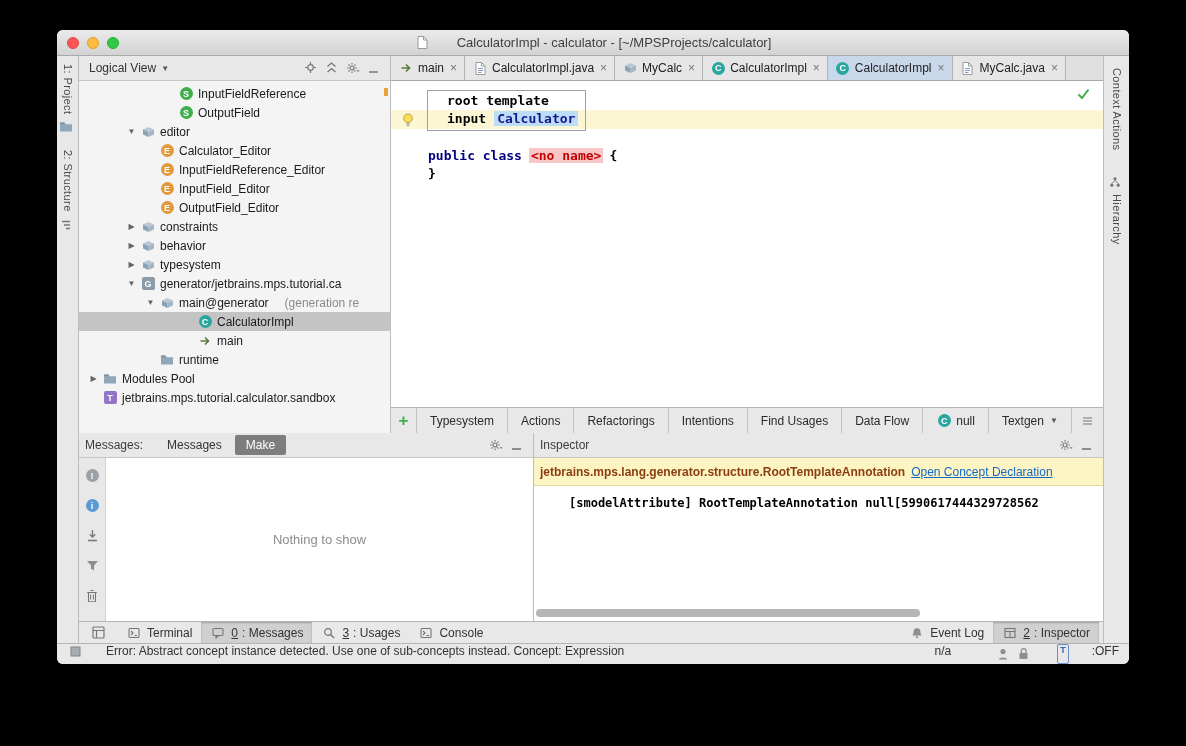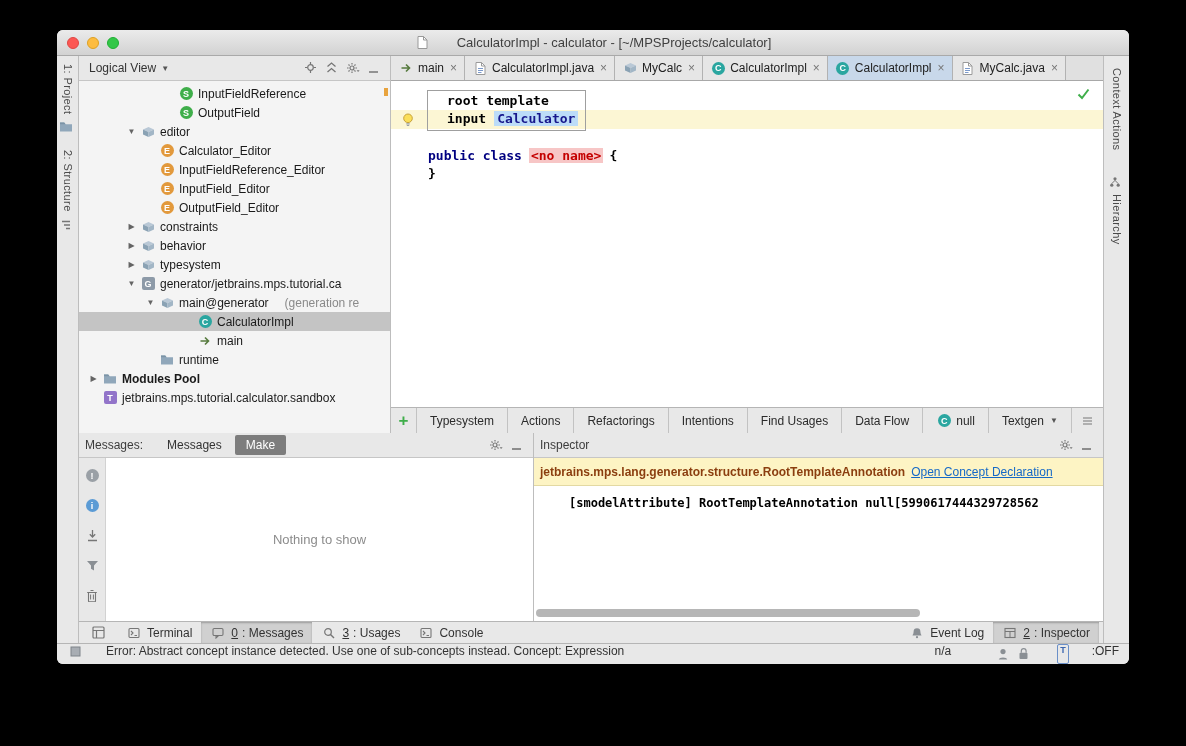--- a/index.html
+++ b/index.html
@@ -35,21 +35,21 @@
     display:flex;align-items:center;padding:0 6px;font-size:12px;color:#333;gap:3px;white-space:nowrap}
   .view-sel{display:flex;align-items:center;gap:5px;padding:0 4px}
   .caret{font-size:8px;color:#555}
   .spacer{flex:1}
   .hicon{width:21px;height:19px;display:inline-flex;align-items:center;justify-content:center;flex:none}
   .tree{flex:1;position:relative;overflow:hidden;padding-top:3px}
   .tree-row{height:19px;display:flex;align-items:center;font-size:12px;color:#1a1a1a;white-space:nowrap;overflow:hidden}
   .tree-row.selected{background:var(--selection-gray)}
   .tree-arrow{width:17px;flex:none;font-size:8px;color:#646464;text-align:center}
   .tree-label.u{text-decoration:underline}
-  .tree-label.b{font-weight:bold}
+  .tree-label.b{font-weight:normal}
   .tree-suffix{color:#8a8a8a;margin-left:16px}
   .stripe-mark{position:absolute;right:2px;top:7px;width:4px;height:8px;background:#e8a33d}
   .ic{display:inline-flex;align-items:center;justify-content:center;width:16px;height:15px;flex:none;margin-right:4px}
   .cl{display:inline-flex;width:13px;height:13px;border-radius:50%;color:#fff;font-weight:bold;
     font-size:9px;align-items:center;justify-content:center;font-family:"Liberation Sans",sans-serif}
   .cl.sq{border-radius:2px}
   .editor-col{flex:1;display:flex;flex-direction:column;min-width:0}
   .etabs{height:25px;flex:none;background:#e0e0e0;border-bottom:1px solid #a8a8a8;display:flex;align-items:stretch;overflow:hidden}
   .etab{display:flex;align-items:center;padding:0 7px;border-right:1px solid #b2b2b2;
     font-size:12px;color:#222;background:#e6e6e6;white-space:nowrap}

